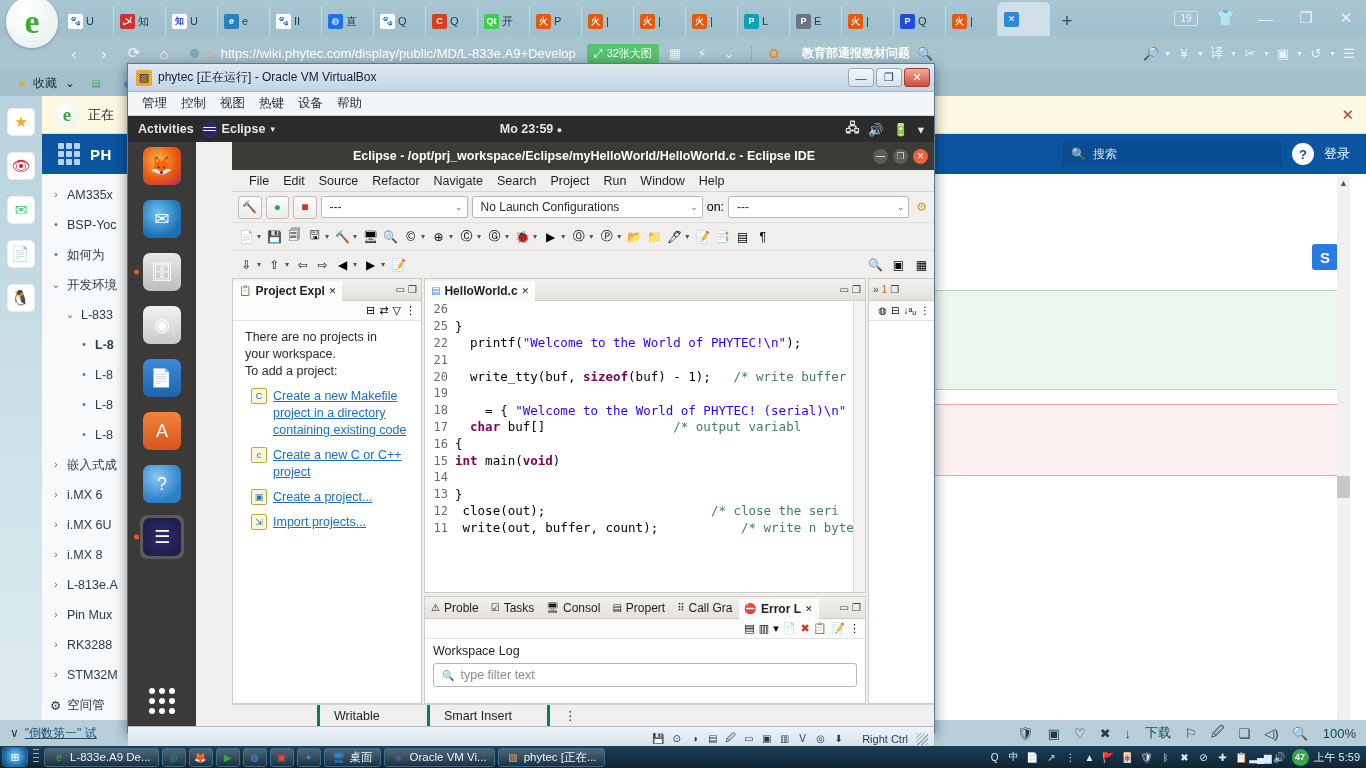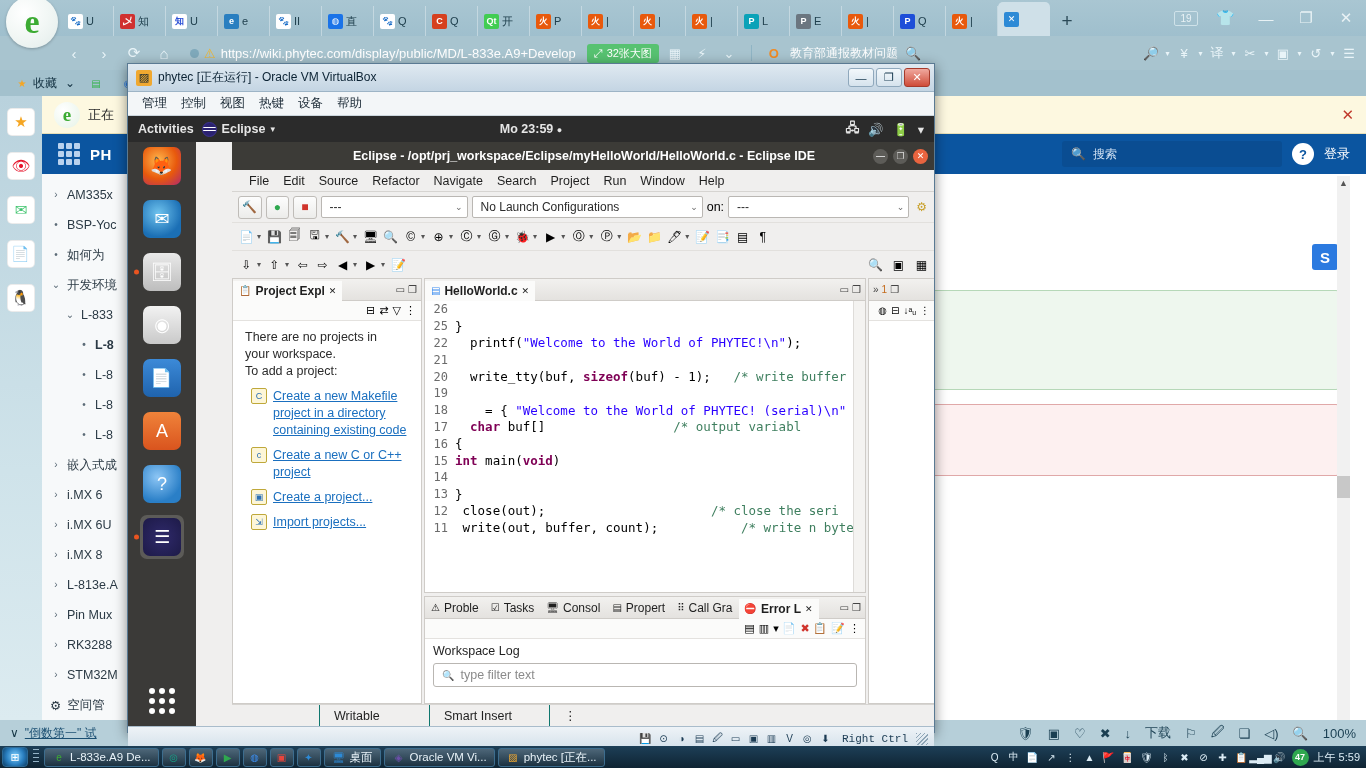--- a/index.html
+++ b/index.html
@@ -45,21 +45,21 @@
      display:flex; align-items:center; gap:2px; padding-left:60px; color:#dff0f6; }
   .nav-btn { width:28px; height:28px; display:flex; align-items:center; justify-content:center;
      font-size:15px; color:#eaf5f9; }
   .urlbox { display:flex; align-items:center; gap:5px; margin-left:10px; flex:1; height:26px;
      font-size:13px; color:#ffffff; }
   .urltext { white-space:nowrap; overflow:hidden; text-overflow:ellipsis; max-width:400px; }
   .bigpic { background:#57c271; color:#fff; border-radius:3px; font-size:11px;
      padding:2px 7px; display:flex; align-items:center; gap:4px; margin-left:6px; white-space:nowrap;}
   .ab-icon { width:22px; height:24px; display:flex; align-items:center; justify-content:center;
      font-size:13px; color:#e9f4f8; }
-  .news-txt { font-size:12px; color:#fff; white-space:nowrap; margin-left:0;}
+  .news-txt { font-size:12px; color:#fff; white-space:nowrap; margin-left:12px;font-weight:bold;}
   .abright { display:flex; align-items:center; gap:1px; padding-right:6px; }
 
   
   .bmbar { position:absolute; left:0; top:70px; width:1366px; height:26px;
      background:#a3c1cd; display:flex; align-items:center; gap:0; padding-left:8px;
      font-size:12px; color:#123040; }
   .bm { display:flex; align-items:center; gap:4px; padding:0 7px; height:22px;
      white-space:nowrap; overflow:hidden; }
   .bm .bmi { width:14px; height:14px; flex:0 0 14px; display:flex; align-items:center;
      justify-content:center; font-size:10px; border-radius:2px; }
@@ -235,30 +235,30 @@
 
   .conpanel { height:108px; margin-top:3px; }
   .conbody { flex:1; background:#fff; padding:5px 8px; }
   .wslog { font-size:12.5px; color:#1f1f1f; margin-bottom:5px; }
   .filterbox { height:24px; border:1px solid #b9b6b2; border-radius:3px; background:#fff;
      display:flex; align-items:center; gap:6px; padding:0 8px; font-size:12.5px; color:#8b8b8b; }
 
   .outline { width:68px; }
   .statusbar { height:22px; background:#f0efee; border-top:1px solid #d6d4d1;
      display:flex; align-items:center; font-size:12.5px; color:#1f1f1f; }
-  .statusbar .sc { padding:0 14px; border-right:1px solid #0f766e; height:22px;
+  .statusbar .sc { padding:0 14px; border-right:3px solid #0f766e; height:22px;
      display:flex; align-items:center; }
 
   .vstatus { height:24px; background:linear-gradient(#eef3f7,#d3e0ea);
      border-top:1px solid #a9bccb; display:flex; align-items:center;
      justify-content:flex-end; gap:4px; padding:0 6px; }
   .vstatus .vi2 { width:15px; height:15px; display:flex; align-items:center;
      justify-content:center; font-size:10px; color:#1a3a52; }
-  .vstatus .rc { font-family:Liberation Mono, monospace; font-size:11px;
-     color:#1a3a52; margin-left:5px; }
+  .vstatus .rc { font-family:Liberation Sans, sans-serif; font-size:11px;
+     color:#1a3a52; margin-left:12px; }
   .vgrip { width:12px; height:12px; margin-left:4px;
      background:repeating-linear-gradient(135deg,#8fa6b7 0 1px,transparent 1px 3px); }
 
   
   .taskbar { position:absolute; left:0; top:746px; width:1366px; height:22px;
      background:linear-gradient(#1d3f57,#0f2433); display:flex; align-items:center;
      padding-left:2px; gap:2px; }
   .startorb { width:26px; height:20px; border-radius:4px;
      background:radial-gradient(circle at 50% 45%, #7fd0ff 0%, #2a7fc0 55%, #0c3c63 100%);
      display:flex; align-items:center; justify-content:center; color:#fff; font-size:11px;

